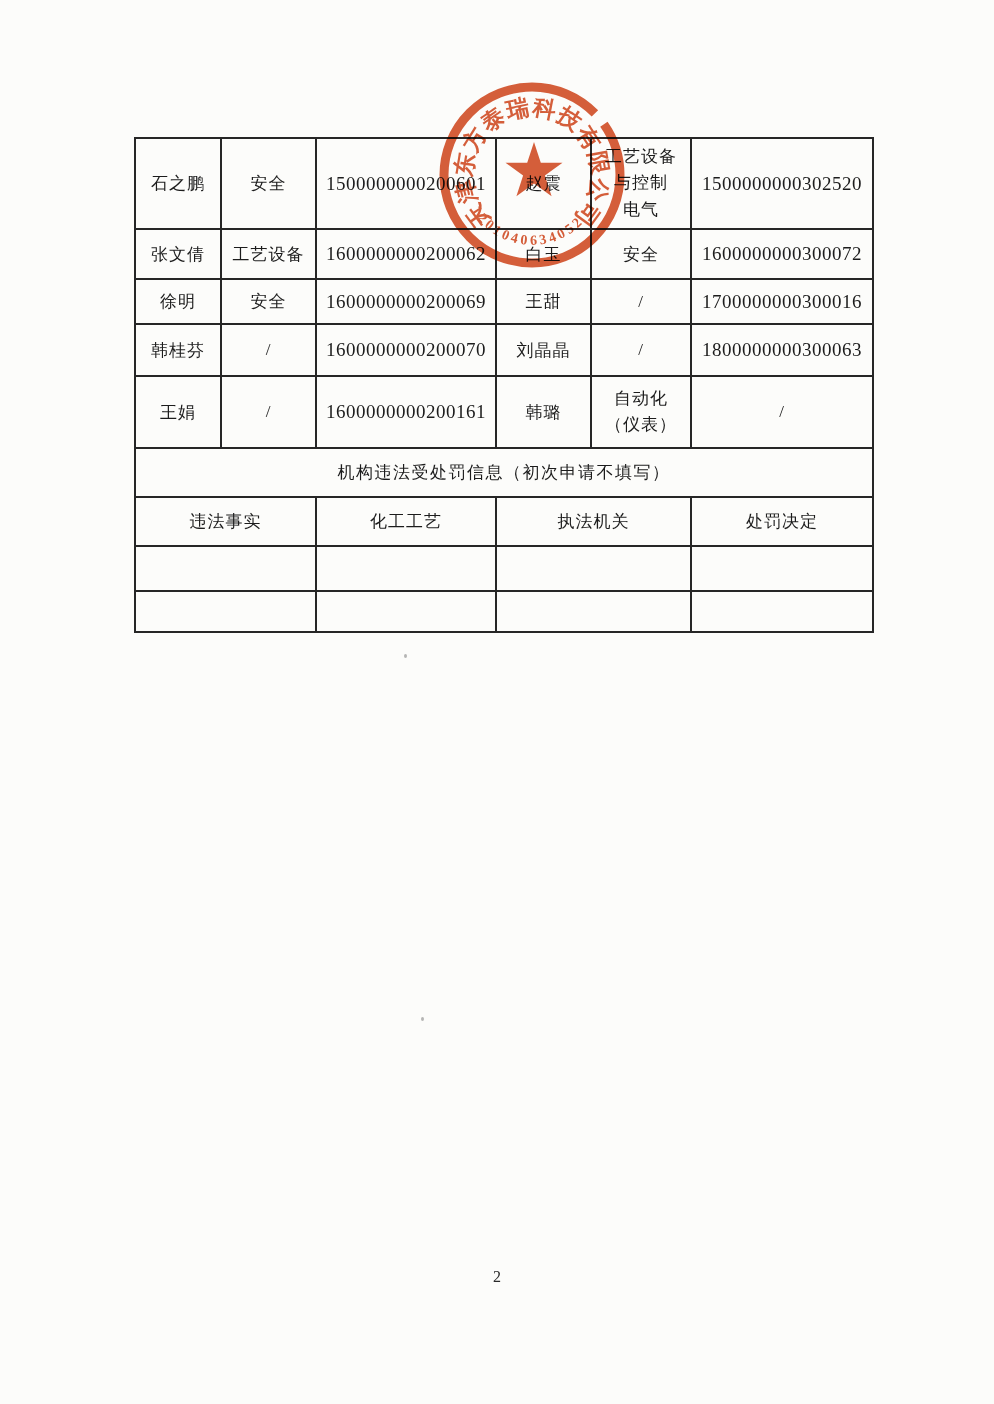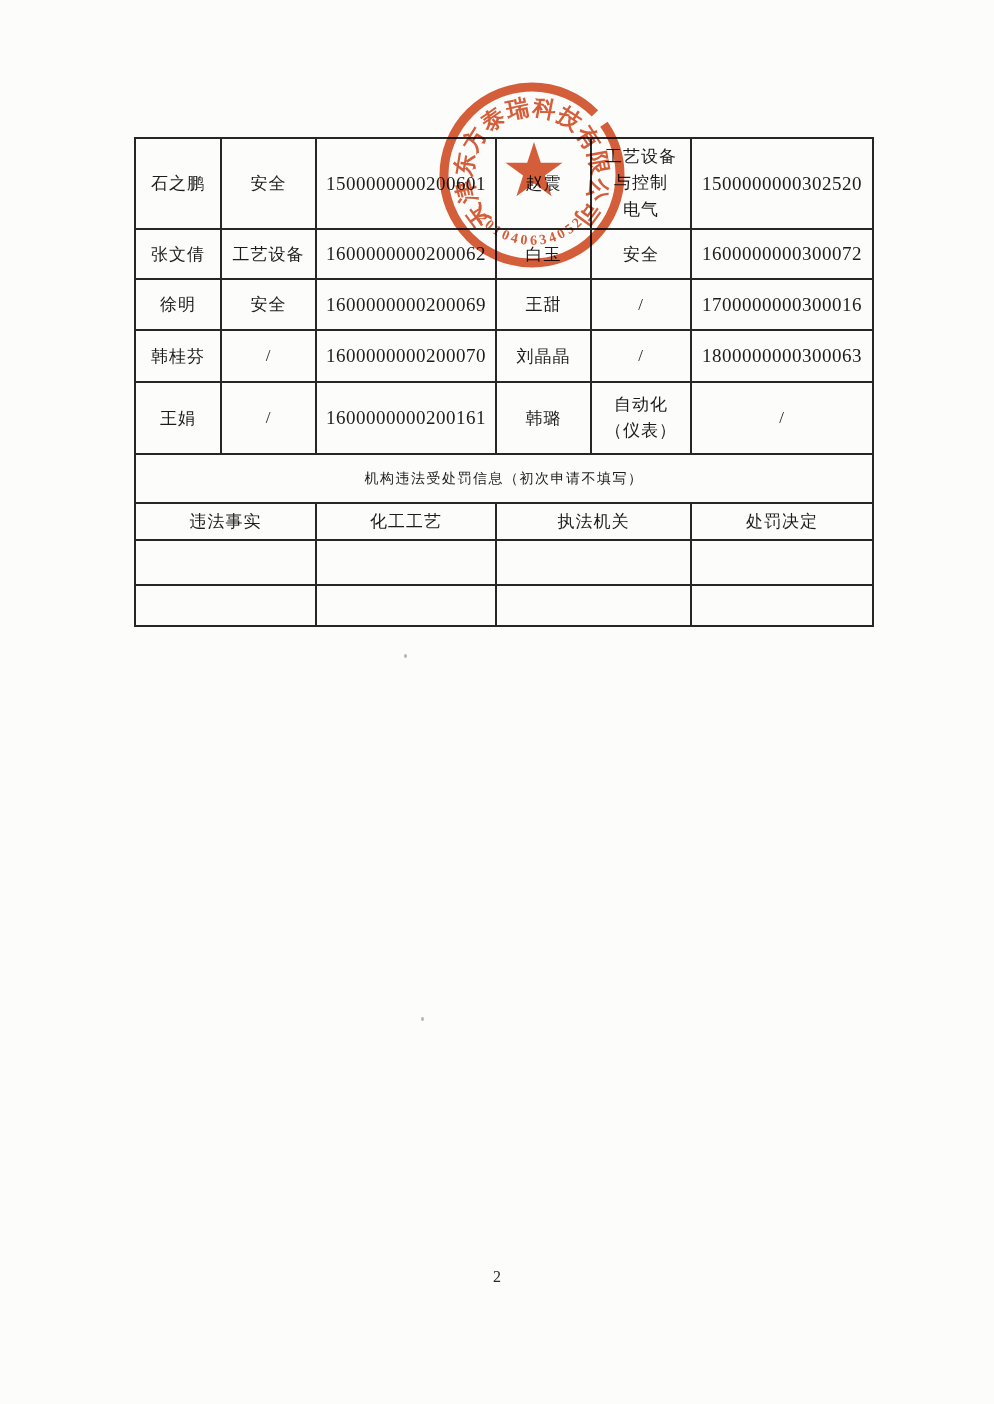--- a/index.html
+++ b/index.html
@@ -18,29 +18,29 @@
     position:absolute;left:134px;top:137px;
     width:738px;height:485px;
     border-collapse:collapse;table-layout:fixed;
   }
   table.cert td{
     border:2px solid #262626;
     text-align:center;vertical-align:middle;
     padding:0 2px;
     overflow:hidden;
   }
-  tr.r1{height:91px} tr.r2{height:50px} tr.r3{height:51px}
+  tr.r1{height:91px} tr.r2{height:50px} tr.r3{height:45px}
   tr.r4{height:52px} tr.r5{height:72px}
-  tr.rt{height:49px} tr.rh{height:37px}
+  tr.rt{height:49px} tr.rh{height:49px}
   tr.re1{height:45px} tr.re2{height:41px}
 
   .zh{font-size:17px;letter-spacing:1px;}
   .num{font-size:19px;letter-spacing:0.5px;white-space:nowrap;}
   .multi{font-size:17px;letter-spacing:1px;white-space:pre-line;line-height:1.55;}
-  .ttl{font-size:14px;letter-spacing:1.5px;border-radius:6px;}
+  .ttl{font-size:17px;letter-spacing:1.5px;border-radius:6px;}
 
   
   .seal{
     position:absolute;left:422px;top:65px;
     width:220px;height:220px;
     mix-blend-mode:multiply;
     opacity:.92;
   }
   .seal text{font-family:"Liberation Serif","DejaVu Serif",serif;}
 

